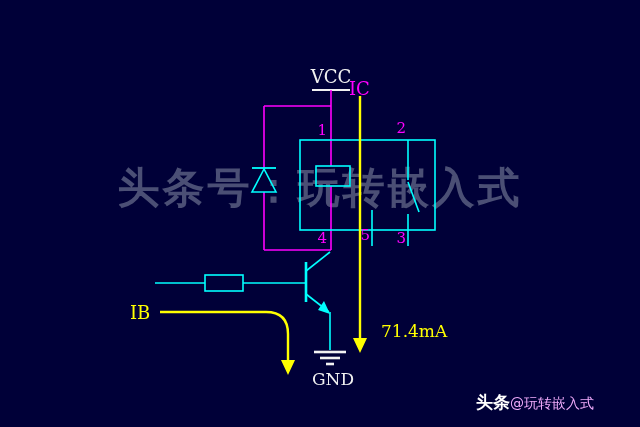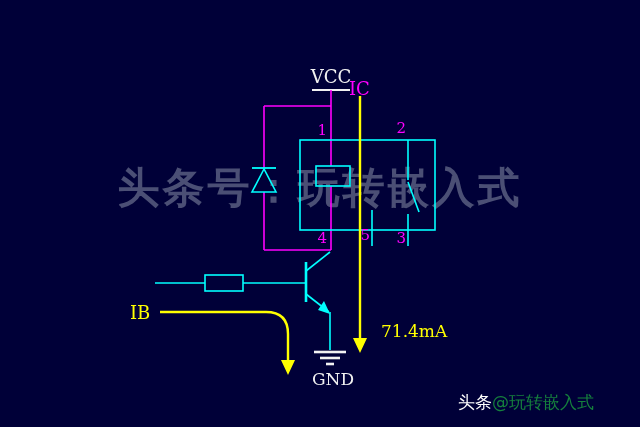--- a/index.html
+++ b/index.html
@@ -27,22 +27,22 @@
     position:absolute;left:0;top:0;z-index:2;
   }
   .watermark-corner{
     position:absolute;
     right:46px;bottom:13px;
     z-index:3;
     color:#ffffff;
     font-family:"DejaVu Sans", sans-serif;
     white-space:nowrap;
   }
-  .watermark-corner .bold{font-size:17px;font-weight:normal;}
-  .watermark-corner .rest{font-size:17px;color:#15803d;text-align:center;}
+  .watermark-corner .bold{font-size:17px;font-weight:bold;}
+  .watermark-corner .rest{font-size:14px;color:#f0abfc;text-align:center;}
   text{font-family:"DejaVu Serif", serif;}
 </style>
 </head>
 <body>
 
 <div class="stage">
 
   <div class="watermark-center">头条号：玩转嵌入式</div>
 
   <svg class="schematic-svg" width="640" height="427" viewBox="0 0 640 427">

